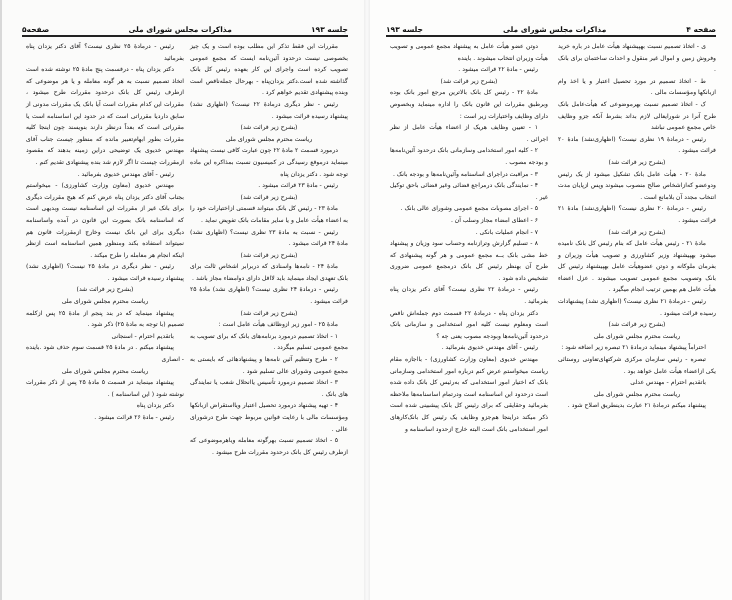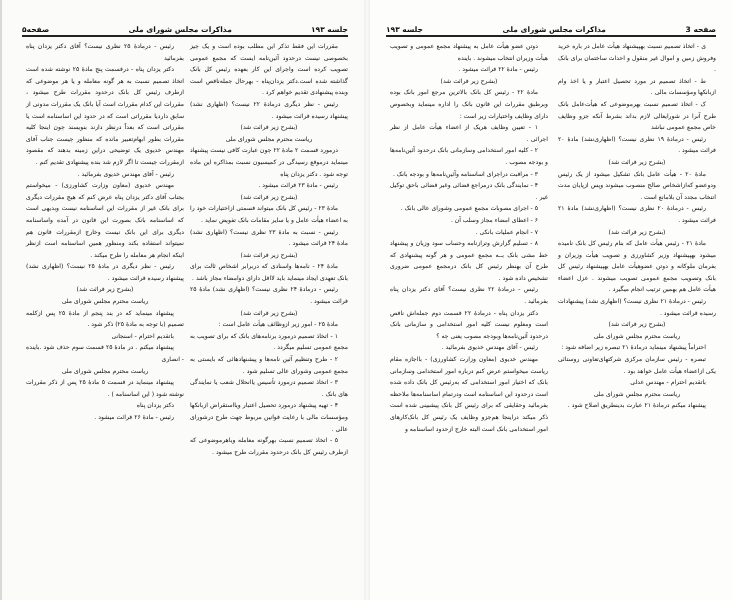--- a/index.html
+++ b/index.html
@@ -71,21 +71,21 @@
         <div class="p">پیشنهاد میکنم . در مادۀ ۲۵ قسمت سوم حذف شود .باینده - انصاری</div>
         <div class="p center">ریاست محترم مجلس شورای ملی</div>
         <div class="p">پیشنهاد مینماید در قسمت ۵ مادۀ ۲۵ پس از ذکر مقررات نوشته شود ( این اساسنامه ) .</div>
         <div class="p">دکتر یزدان پناه</div>
         <div class="p">رئیس - مادۀ ۲۶ قرائت میشود .</div>
       </div>
   </div>
 
   <div class="page right">
     <div class="header">
-      <span>صفحه 3</span>
+      <span>صفحه ۴</span>
       <span>مذاکرات مجلس شورای ملی</span>
       <span>جلسه ۱۹۳</span>
     </div>
     <div class="rule"></div>
 
     <div class="col c-right" id="rp-rc">
         <div class="p">ی - اتخاذ تصمیم نسبت بهپیشنهاد هیأت عامل در باره خرید وفروش زمین و اموال غیر منقول و احداث ساختمان برای بانک .</div>
         <div class="p">ط - اتخاذ تصمیم در مورد تحصیل اعتبار و یا اخذ وام ازبانکها ومؤسسات مالی .</div>
         <div class="p">ک - اتخاذ تصمیم نسبت بهرموضوعی که هیأت‌عامل بانک طرح آنرا در شورایعالی لازم بداند بشرط آنکه جزو وظایف خاص مجمع عمومی نباشد</div>
         <div class="p">رئیس - درمادۀ ۱۹ نظری نیست؟ (اظهاری‌نشد) مادۀ ۲۰ قرائت میشود .</div>

